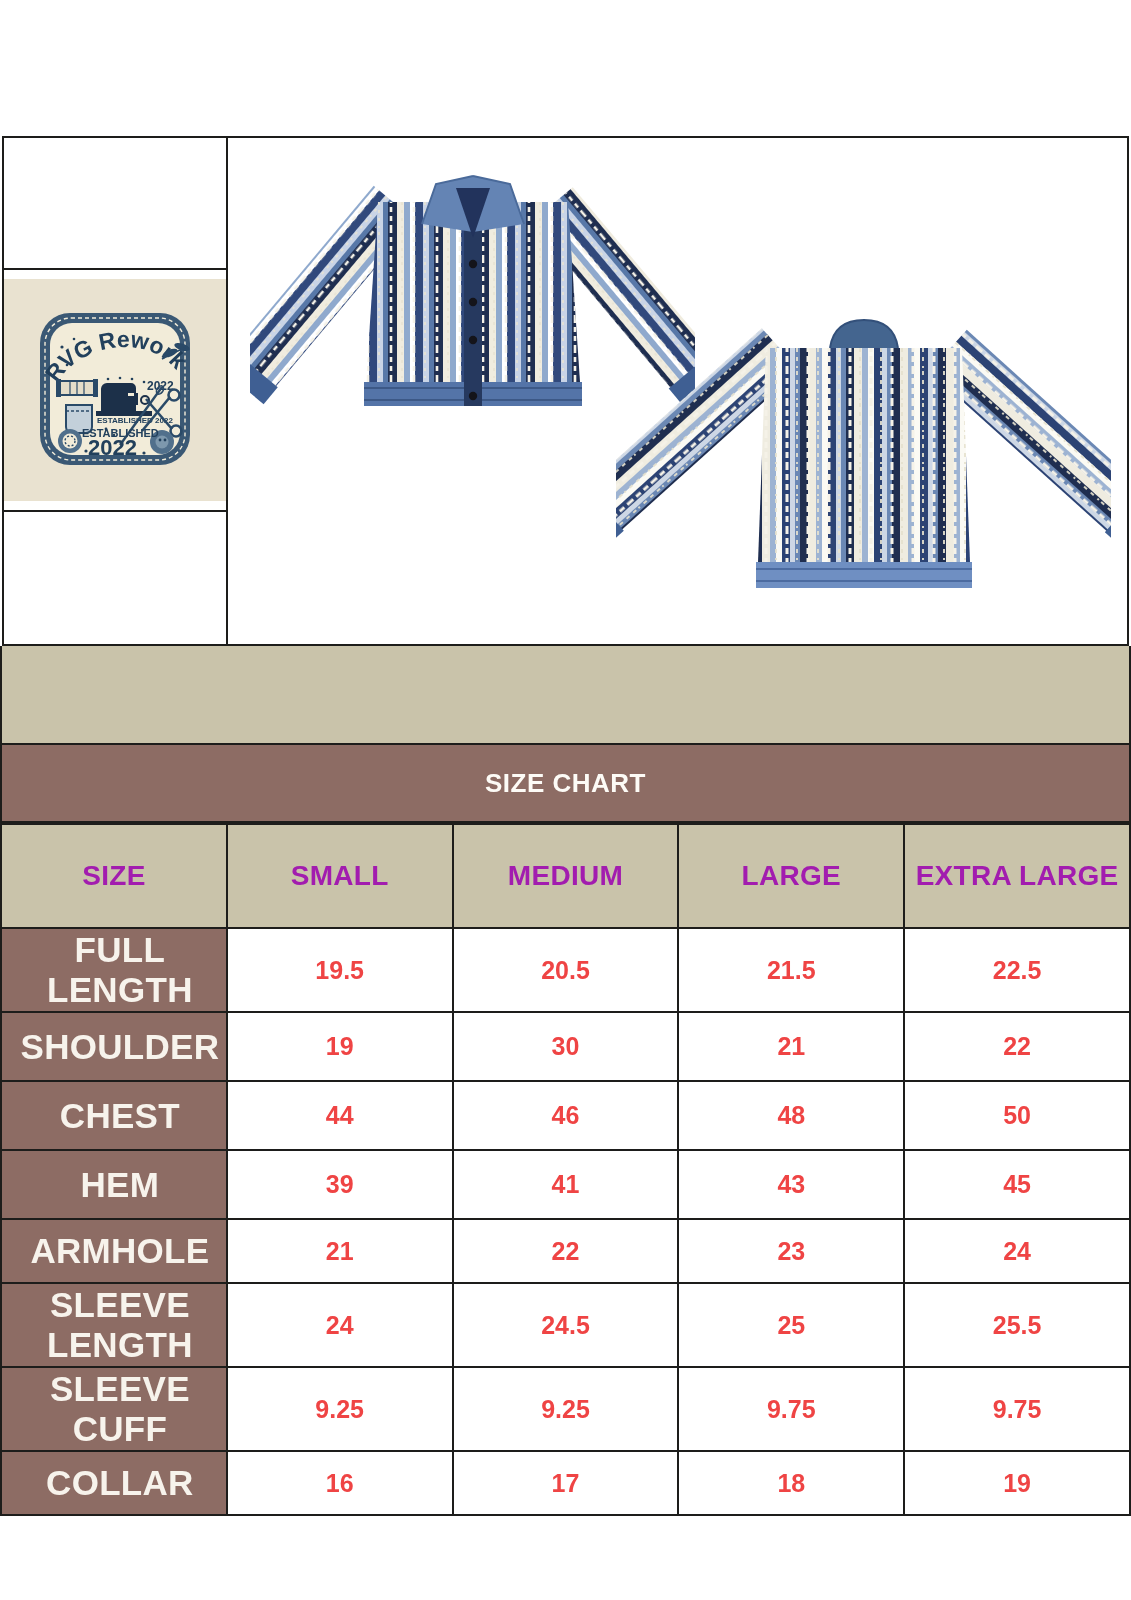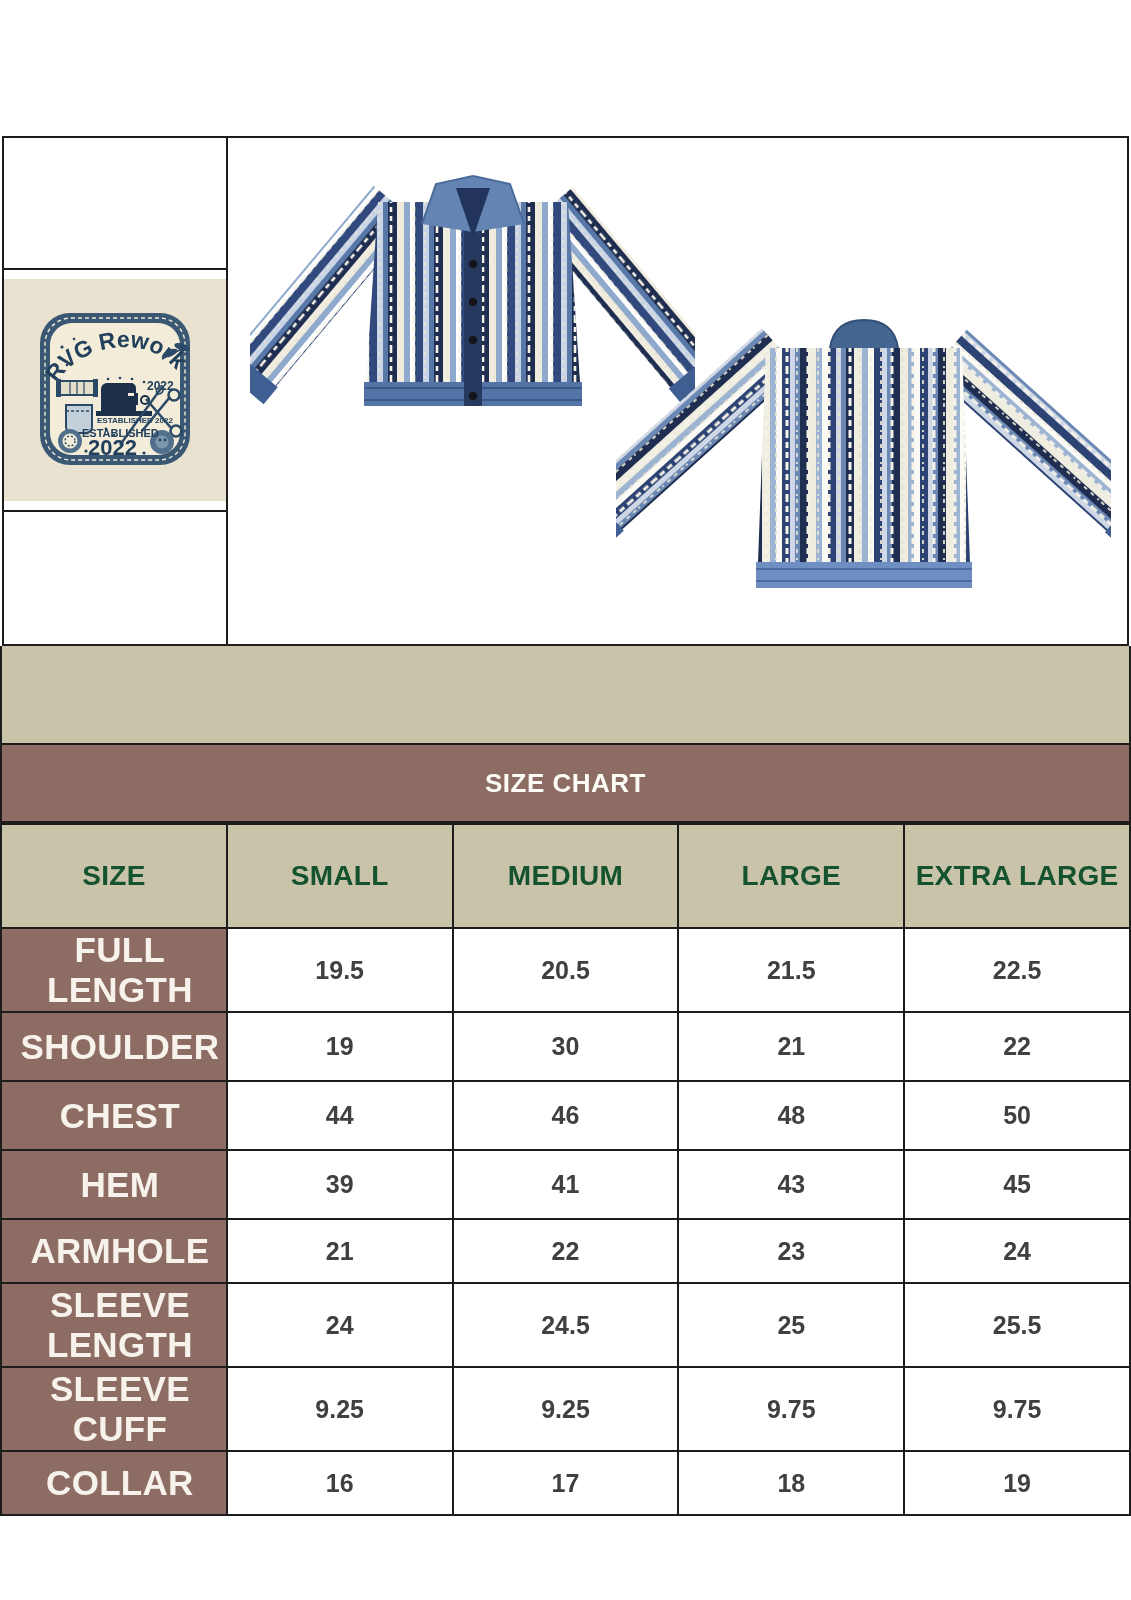--- a/index.html
+++ b/index.html
@@ -48,30 +48,30 @@
   table.size-chart{
     width:1131px;border-collapse:collapse;table-layout:fixed;
   }
   table.size-chart th,table.size-chart td{
     box-sizing:border-box;
     border:2px solid #1d1d1b;
     font-weight:bold;
   }
   table.size-chart thead th{
     background:#c9c3aa;height:104px;
-    font-size:28px;color:#14532d;text-align:center;letter-spacing:.3px;
+    font-size:28px;color:#a21caf;text-align:center;letter-spacing:.3px;
   }
   table.size-chart tbody tr:nth-child(-n+4){height:69px;}
   table.size-chart tbody tr:nth-child(n+5){height:64px;}
   td.row-label{
     background:#8d6c64;color:#f7f3ec;
     font-size:35px;text-align:center;padding-left:13px;letter-spacing:.3px;
   }
   td.size-value{
-    background:#ffffff;color:#404040;
+    background:#ffffff;color:#ef4444;
     font-size:25px;text-align:center;
   }
   svg text{font-family:"Liberation Sans","DejaVu Sans",sans-serif;}
 </style>
 </head>
 <body>
 
 <div class="top-frame">
 
   <div class="left-column">

